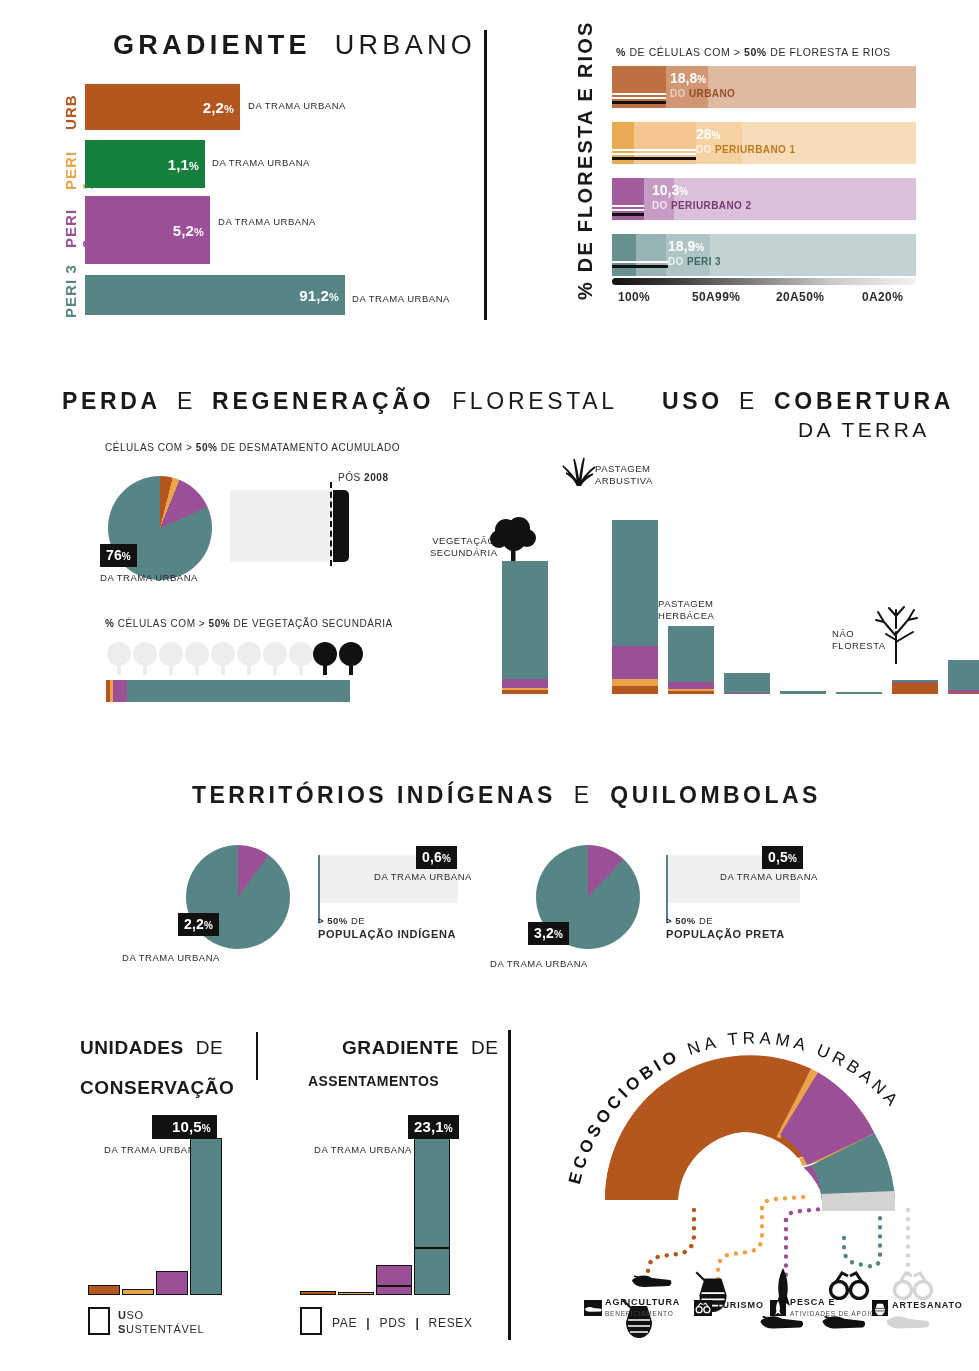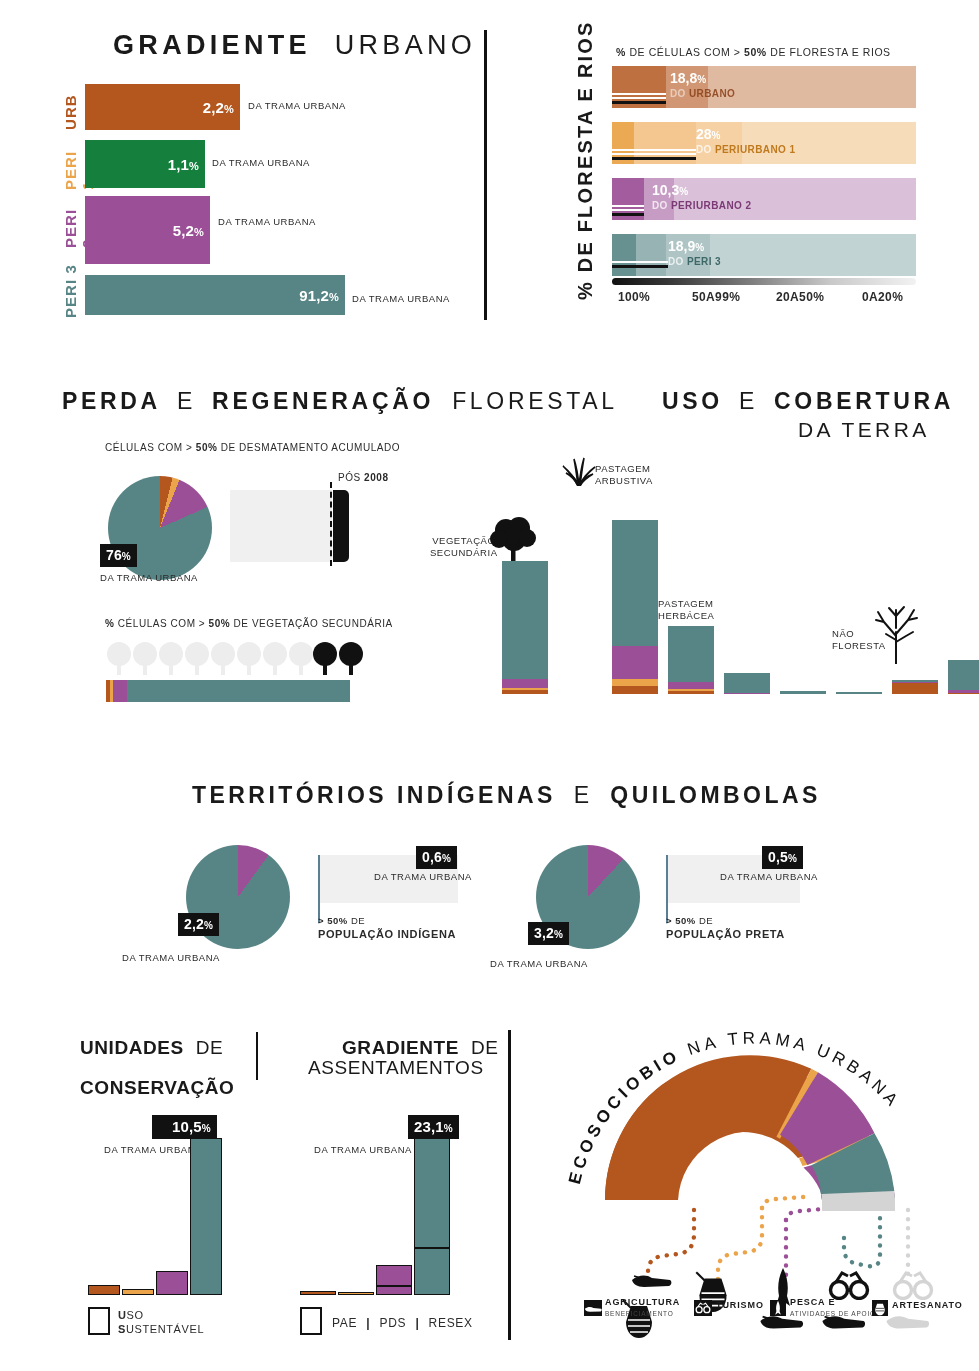--- a/index.html
+++ b/index.html
@@ -419,21 +419,21 @@
   </div>
 </div>
 
 <div class="abs vrule" style="left:256px;top:1032px;width:2px;height:48px;"></div>
 
 <div class="abs" style="left:270px;top:1025px;width:230px;height:330px;">
   <div class="abs" style="left:72px;top:12px;font-size:19px;letter-spacing:.03em;">
     <span style="font-weight:700;">GRADIENTE</span>
     <span style="font-weight:300;margin-left:6px;">DE</span>
   </div>
-  <div class="abs" style="left:38px;top:32px;font-size:19px;font-weight:400;letter-spacing:.03em;">ASSENTAMENTOS</div>
+  <div class="abs" style="left:38px;top:48px;font-size:14px;font-weight:700;letter-spacing:.03em;">ASSENTAMENTOS</div>
 
   <div class="tag" style="left:138px;top:90px;font-size:15px;"><span>23,1</span><small>%</small></div>
   <div class="abs lbl" style="left:42px;top:118px;background:#fff;padding:1px 2px;">DA TRAMA URBANA</div>
 
   <div class="abs" style="left:30px;top:110px;width:170px;height:160px;">
     <div class="barcol" style="left:0;width:36px;height:4px;background:#B4571F;border:1.6px solid #111;"></div>
     <div class="barcol" style="left:38px;width:36px;height:3px;background:#EBA44A;border:1.6px solid #111;"></div>
     <div class="barcol" style="left:76px;width:36px;height:30px;background:#9B4F96;border:1.6px solid #111;"></div>
     <div class="barcol" style="left:114px;width:36px;height:157px;background:#578484;border:1.6px solid #111;"></div>
     <div class="abs" style="left:76px;bottom:8px;width:36px;height:1.6px;background:#111;"></div>

